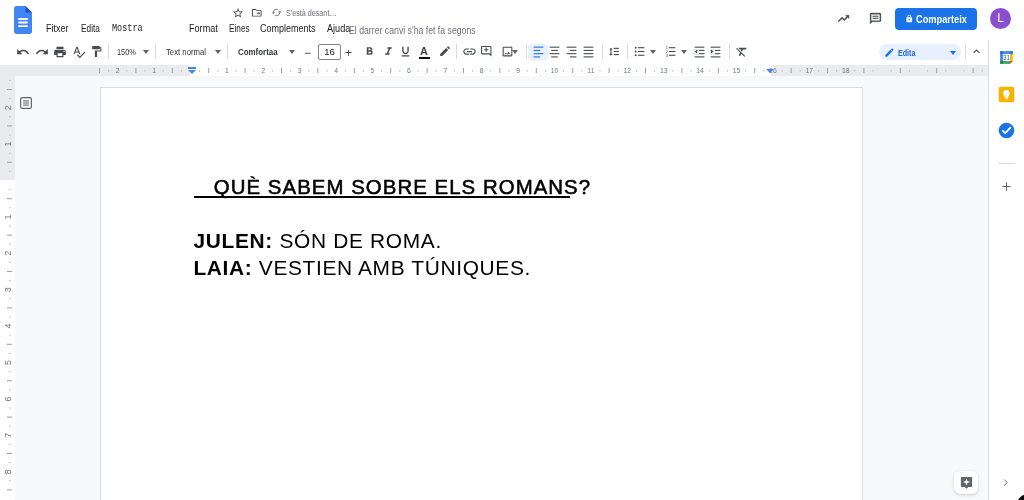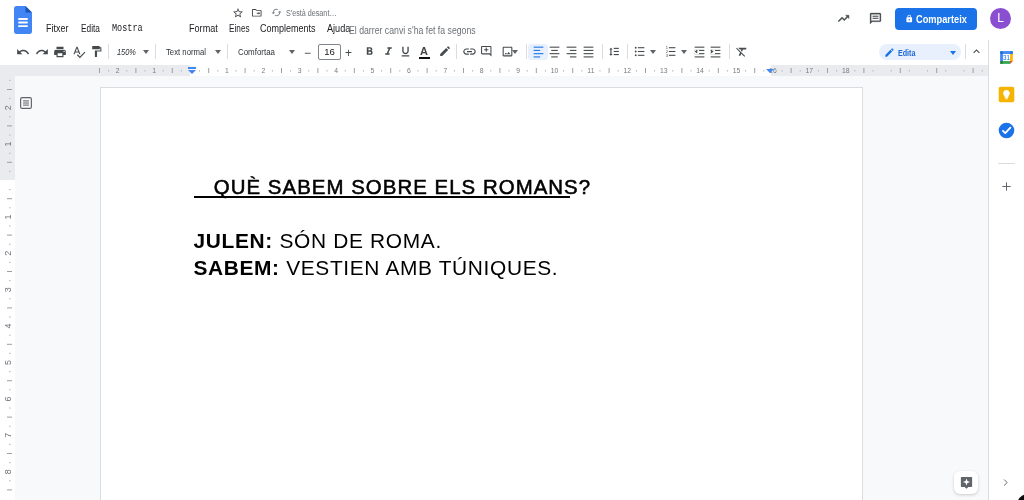--- a/index.html
+++ b/index.html
@@ -66,25 +66,25 @@
     </svg>
 <svg style="position:absolute;left:53.0px;top:44.5px" width="14" height="14" viewBox="0 0 24 24" fill="none">
       <path d="M19 8H5c-1.66 0-3 1.34-3 3v6h4v4h12v-4h4v-6c0-1.66-1.34-3-3-3zm-3 11H8v-5h8v5zm3-7c-.55 0-1-.45-1-1s.45-1 1-1 1 .45 1 1-.45 1-1 1zm-1-9H6v4h12V3z" fill="#454a4d"></path>
     </svg>
 <svg style="position:absolute;left:71.5px;top:44.5px" width="14" height="14" viewBox="0 0 24 24" fill="none">
       <path d="M12.45 16h2.09L9.43 3H7.57L2.46 16h2.09l1.12-3h5.64l1.14 3zm-6.02-5L8.5 5.48 10.57 11H6.43zm15.16.59l-8.09 8.09L9.83 16l-1.41 1.41 5.09 5.09L23 13l-1.41-1.41z" fill="#454a4d"></path>
     </svg>
 <svg style="position:absolute;left:89.5px;top:45.0px" width="13" height="13" viewBox="0 0 24 24" fill="none">
       <path d="M18 4V3c0-.55-.45-1-1-1H5c-.55 0-1 .45-1 1v4c0 .55.45 1 1 1h12c.55 0 1-.45 1-1V6h1v4H9v11c0 .55.45 1 1 1h2c.55 0 1-.45 1-1v-9h8V4h-3z" fill="#454a4d"></path>
     </svg>
-<div class="abs" style="left:117.4px;top:47px;font-size:9px;color:#2f3337;white-space:nowrap;line-height:11px;font-style:italic;"><span class="sx" style="transform:scaleX(0.82)">150%</span></div>
+<div class="abs" style="left:117.4px;top:47px;font-size:9px;color:#2f3337;white-space:nowrap;line-height:11px;"><span class="sx" style="transform:scaleX(0.82)">150%</span></div>
 <div class="abs" style="left:143.0px;top:50.0px;width:0;height:0;border-left:3.5px solid transparent;border-right:3.5px solid transparent;border-top:4px solid #5f6368"></div>
 <div class="abs" style="left:165.6px;top:47px;font-size:9px;color:#2f3337;white-space:nowrap;line-height:11px;"><span class="sx" style="transform:scaleX(0.86)">Text normal</span></div>
 <div class="abs" style="left:215.0px;top:50.0px;width:0;height:0;border-left:3.5px solid transparent;border-right:3.5px solid transparent;border-top:4px solid #5f6368"></div>
-<div class="abs" style="left:238.4px;top:47px;font-size:9px;color:#2f3337;white-space:nowrap;line-height:11px;"><span class="sx" style="transform:scaleX(0.88)">Comfortaa</span></div>
+<div class="abs" style="left:238.4px;top:47px;font-size:9px;color:#2f3337;white-space:nowrap;line-height:11px;font-weight:bold;"><span class="sx" style="transform:scaleX(0.88)">Comfortaa</span></div>
 <div class="abs" style="left:288.5px;top:50.0px;width:0;height:0;border-left:3.5px solid transparent;border-right:3.5px solid transparent;border-top:4px solid #5f6368"></div>
 <div class="abs" style="left:304px;top:45.5px;font-size:12px;color:#444746;white-space:nowrap;line-height:14px;">−</div>
 <div class="abs" style="left:318px;top:43.5px;width:23px;height:16px;border:1px solid #80868b;border-radius:2px;font-size:9.5px;color:#202124;text-align:center;line-height:14px">16</div>
 <div class="abs" style="left:345px;top:45.5px;font-size:12px;color:#444746;white-space:nowrap;line-height:14px;">+</div>
 <svg style="position:absolute;left:362.5px;top:45.0px" width="13" height="13" viewBox="0 0 24 24" fill="none">
       <path d="M15.6 10.79c.97-.67 1.65-1.77 1.65-2.79 0-2.26-1.75-4-4-4H7v14h7.04c2.09 0 3.71-1.7 3.71-3.79 0-1.52-.86-2.82-2.15-3.42zM10 6.5h3c.83 0 1.5.67 1.5 1.5s-.67 1.5-1.5 1.5h-3v-3zm3.5 9H10v-3h3.5c.83 0 1.5.67 1.5 1.5s-.67 1.5-1.5 1.5z" fill="#454a4d"></path>
     </svg>
 <svg style="position:absolute;left:381.5px;top:45.0px" width="13" height="13" viewBox="0 0 24 24" fill="none">
       <path d="M10 4v3h2.21l-3.42 8H6v3h8v-3h-2.21l3.42-8H18V4h-8z" fill="#454a4d"></path>
     </svg>
@@ -337,21 +337,21 @@
 <svg class="abs" style="left:19px;top:96px" width="14" height="14" viewBox="0 0 24 24">
 <rect x="2.8" y="2.8" width="18.4" height="18.4" rx="2.5" stroke="#5f6368" stroke-width="2" fill="none"></rect>
 <rect x="7" y="7.5" width="10" height="1.8" fill="#5f6368"></rect>
       <rect x="7" y="11.1" width="10" height="1.8" fill="#5f6368"></rect>
       <rect x="7" y="14.7" width="10" height="1.8" fill="#5f6368"></rect>
 </svg>
 <div class="abs" style="left:100px;top:87px;width:763px;height:413px;background:#fff;border:1px solid #dadce0;border-bottom:none"></div>
 <div class="abs" style="left:193.8px;top:176.2px;font-size:20.4px;color:#000;white-space:nowrap;line-height:22.4px;letter-spacing:1.05px;margin-left:20px;-webkit-text-stroke:0.55px #000;">QUÈ SABEM SOBRE ELS ROMANS?</div>
 <div class="abs" style="left:193.6px;top:196.3px;width:376.5px;height:1.3px;background:#000"></div>
 <div class="abs" style="left:193.4px;top:229.6px;font-size:20.9px;color:#000;white-space:nowrap;line-height:22.9px;letter-spacing:0.68px;"><b>JULEN:</b> SÓN DE ROMA.</div>
-<div class="abs" style="left:193.4px;top:256.6px;font-size:20.9px;color:#000;white-space:nowrap;line-height:22.9px;letter-spacing:0.65px;"><b>SABEM:</b> VESTIEN AMB TÚNIQUES.</div>
+<div class="abs" style="left:193.4px;top:256.6px;font-size:20.9px;color:#000;white-space:nowrap;line-height:22.9px;letter-spacing:0.65px;"><b>LAIA:</b> VESTIEN AMB TÚNIQUES.</div>
 <div class="abs" style="left:988px;top:40px;width:36px;height:460px;background:#fff;border-left:1px solid #dadce0"></div>
 <svg class="abs" style="left:998px;top:49px" width="17" height="17" viewBox="0 0 48 48">
 <path d="M14 6h20v8H14z" fill="#4285f4"></path>
       <path d="M6 14h8v20H6z" fill="#4285f4"></path>
 <path d="M42 14h-8v20h8V14z" fill="#fbbc04"></path>
       <path d="M14 34h20v8H14z" fill="#34a853"></path>
 <path d="M14 6H6v8h8V6z" fill="#1967d2"></path>
       <path d="M42 14v-8h-8v8h8z" fill="#1a73e8"></path>
 <path d="M14 42v-8H6v8h8z" fill="#188038"></path>
       <path d="M34 42v-8h8l-8 8z" fill="#ea4335"></path>

